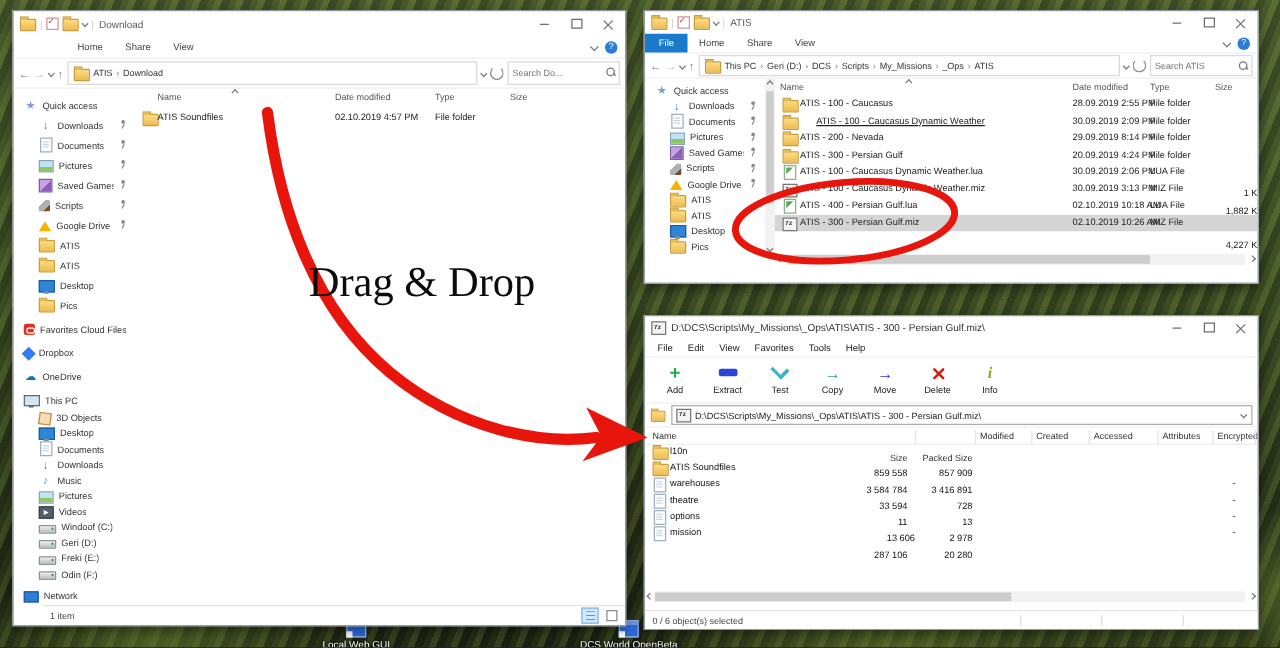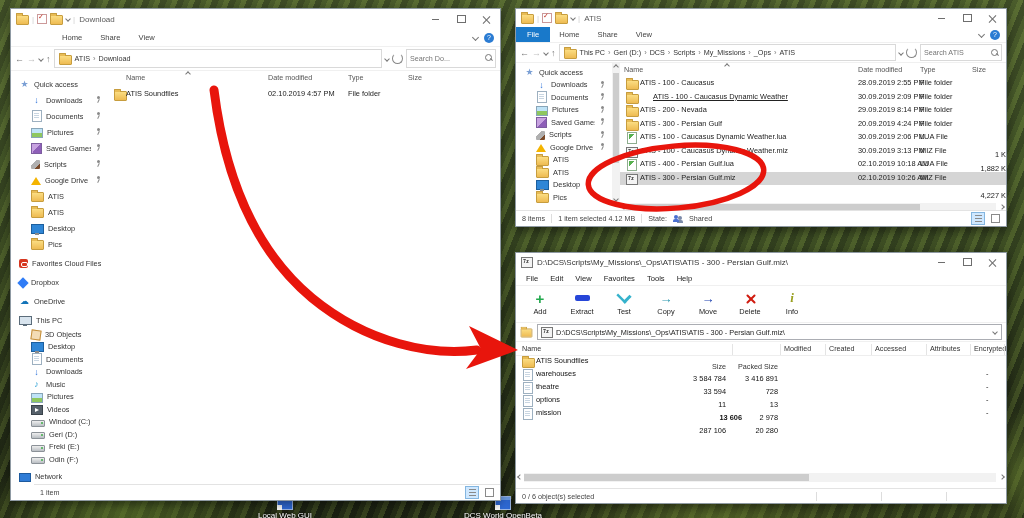--- a/index.html
+++ b/index.html
@@ -546,37 +546,20 @@
           <span class="sarrow" style="left:-8px;top:0;">
               <span class="chev left sm"></span>
             </span>
           <span class="hthumb" style="left:2px;width:290px;"></span>
           <span class="sarrow" style="right:-10px;top:0;">
               <span class="chev right sm"></span>
             </span>
         </div>
       </div>
     </div>
-    <div class="statusbar" style="height:15px;">
-      <span>8 items</span>
-      <span class="sdiv"></span>
-      <span>1 item selected 4.12 MB</span>
-      <span class="sdiv"></span>
-      <span>State:</span>
-      <span class="ppl"></span>
-      <span>Shared</span>
-      <span class="viewtoggles">
-        <span class="vt on">
-            <span class="lines"></span>
-          </span>
-        <span class="vt">
-            <span class="box"></span>
-          </span>
-      </span>
-    </div>
   </div>
 
   <div class="win" style="left:515px;top:252px;width:490px;height:250px;">
     <div class="titlebar" style="height:18px;">
       <span class="ic ic-miz"></span>
       <span class="title-txt" style="color:#333;">D:\DCS\Scripts\My_Missions\_Ops\ATIS\ATIS - 300 - Persian Gulf.miz\</span>
       <span class="winctl">
         <span class="ctl">
             <span class="minbar"></span>
           </span>
@@ -662,20 +645,26 @@
           <span class="vline" style="left: 264px;"></span>
           <span class="vline" style="left: 309px;"></span>
           <span class="vline" style="left: 355px;"></span>
           <span class="vline" style="left: 410px;"></span>
           <span class="vline" style="left: 454px;"></span>
           <span class="vline" style="left: 488px;"></span>
         </div>
       <div class="rowwrap" id="z-rows" style="top:13px;">
           <div class="zrow">
             <span class="ic ic-folder" style="position: absolute; left: 6px; top: 1px;"></span>
+            <span class="cell" style="left: 20px;">l10n</span>
+            <span class="cell r" style="left: 150px; width: 60px;">859 558</span>
+            <span class="cell r" style="left: 202px; width: 60px;">857 909</span>
+          </div>
+          <div class="zrow">
+            <span class="ic ic-folder" style="position: absolute; left: 6px; top: 1px;"></span>
             <span class="cell" style="left: 20px;">ATIS Soundfiles</span>
             <span class="cell r" style="left: 150px; width: 60px;">3 584 784</span>
             <span class="cell r" style="left: 202px; width: 60px;">3 416 891</span>
           </div>
           <div class="zrow">
             <span class="ic ic-page" style="position: absolute; left: 6px; top: 1px;"></span>
             <span class="cell" style="left: 20px;">warehouses</span>
             <span class="cell r" style="left: 150px; width: 60px;">33 594</span>
             <span class="cell r" style="left: 202px; width: 60px;">728</span>
             <span class="cell" style="left: 470px;">-</span>
@@ -683,21 +672,21 @@
           <div class="zrow">
             <span class="ic ic-page" style="position: absolute; left: 6px; top: 1px;"></span>
             <span class="cell" style="left: 20px;">theatre</span>
             <span class="cell r" style="left: 150px; width: 60px;">11</span>
             <span class="cell r" style="left: 202px; width: 60px;">13</span>
             <span class="cell" style="left: 470px;">-</span>
           </div>
           <div class="zrow">
             <span class="ic ic-page" style="position: absolute; left: 6px; top: 1px;"></span>
             <span class="cell" style="left: 20px;">options</span>
-            <span class="cell r" style="left: 166px; width: 60px; font-weight: bold;">13 606</span>
+            <span class="cell r" style="left: 156px; width: 60px;">13 606</span>
             <span class="cell r" style="left: 202px; width: 60px;">2 978</span>
             <span class="cell" style="left: 470px;">-</span>
           </div>
           <div class="zrow">
             <span class="ic ic-page" style="position: absolute; left: 6px; top: 1px;"></span>
             <span class="cell" style="left: 20px;">mission</span>
             <span class="cell r" style="left: 150px; width: 60px;">287 106</span>
             <span class="cell r" style="left: 202px; width: 60px;">20 280</span>
             <span class="cell" style="left: 470px;">-</span>
           </div>
@@ -718,14 +707,15 @@
       <span class="sdiv" style="position:absolute;left:365px;"></span>
       <span class="sdiv" style="position:absolute;left:430px;"></span>
     </div>
   </div>
 
   <svg id="anno-svg" width="1024" height="518" viewBox="0 0 1024 518">
     <path id="anno-arrow-path" d="M214,90 C224,170 252,248 312,298 C368,344 432,356 477,350" fill="none" stroke-width="9" stroke-linecap="round" stroke="#e8150c"></path>
     <polygon id="anno-arrow-head" points="518,350 469,326 481,349 466,369" fill="#e8150c"></polygon>
     <ellipse id="anno-ellipse" cx="676" cy="177" rx="88" ry="31" transform="rotate(-5 676 177)" fill="none" stroke-width="5.5" stroke-linecap="round" stroke="#e8150c"></ellipse>
   </svg>
+  <div class="anno-txt" style="left:247px;top:208px;font-size:34px;">Drag &amp; Drop</div>
 
 </div>
 
 </body></html>

